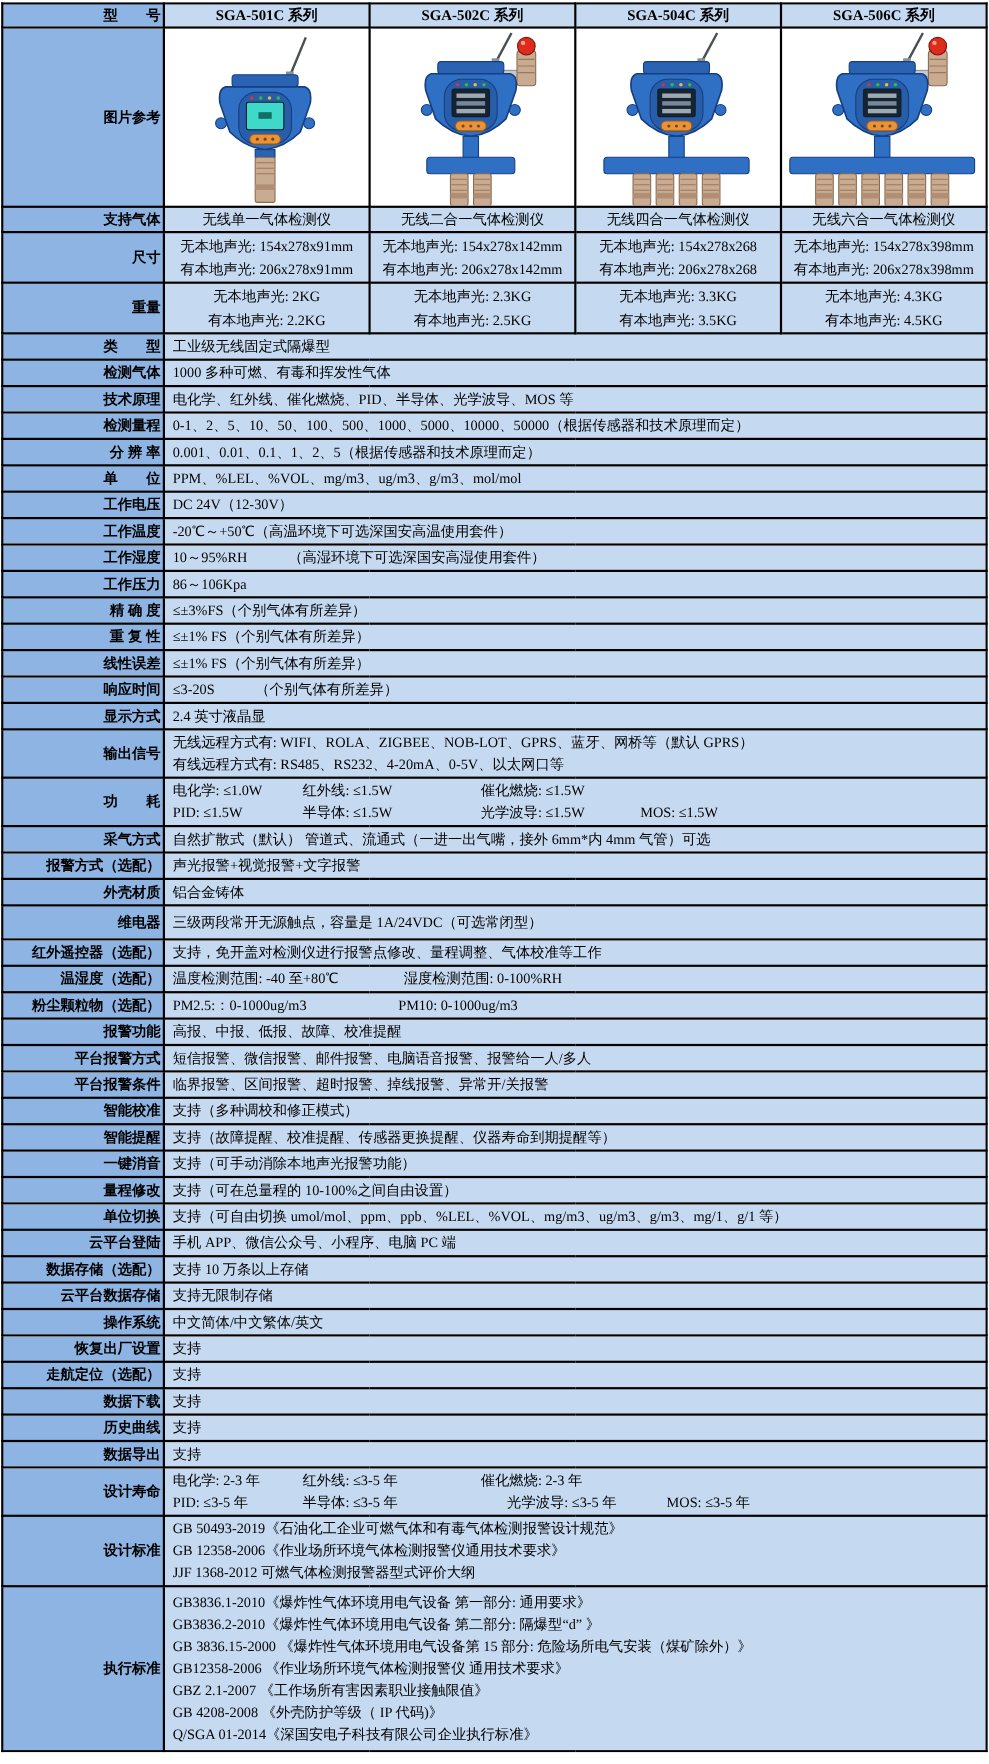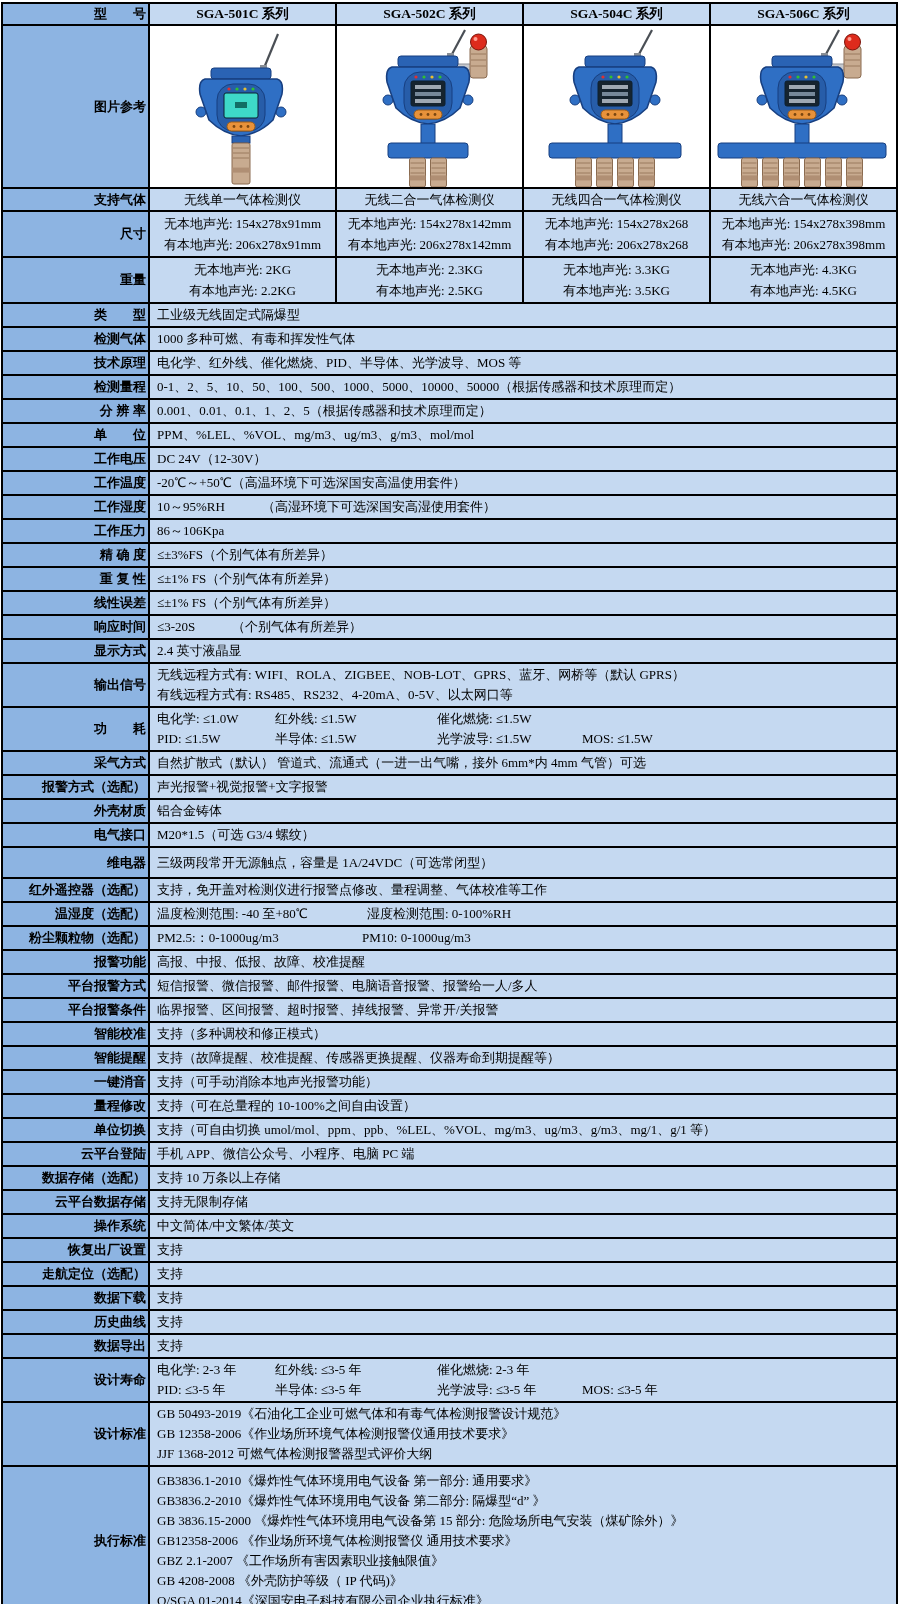--- a/index.html
+++ b/index.html
@@ -425,26 +425,20 @@
         <td class="value" colspan="4">
           <div class="line"><span class="seg">声光报警+视觉报警+文字报警</span></div>
         </td>
       </tr>
       <tr style="height: 21px;">
         <td class="label">外壳材质</td>
         <td class="value" colspan="4">
           <div class="line"><span class="seg">铝合金铸体</span></div>
         </td>
       </tr>
-      <tr style="height: 21px;">
-        <td class="label">电气接口</td>
-        <td class="value" colspan="4">
-          <div class="line"><span class="seg">M20*1.5（可选 G3/4 螺纹）</span></div>
-        </td>
-      </tr>
       <tr style="height: 31px; padding-left: 10px;">
         <td class="label">维电器</td>
         <td class="value" colspan="4">
           <div class="line"><span class="seg">三级两段常开无源触点，容量是 1A/24VDC（可选常闭型）</span></div>
         </td>
       </tr>
       <tr style="height: 21px;">
         <td class="label">红外遥控器（选配）</td>
         <td class="value" colspan="4">
           <div class="line"><span class="seg">支持，免开盖对检测仪进行报警点修改、量程调整、气体校准等工作</span></div>
@@ -561,21 +555,21 @@
       <tr style="height: 21px;">
         <td class="label">数据导出</td>
         <td class="value" colspan="4">
           <div class="line"><span class="seg">支持</span></div>
         </td>
       </tr>
       <tr style="height: 42px;">
         <td class="label">设计寿命</td>
         <td class="value" colspan="4">
           <div class="line"><span class="seg" style="min-width: 118px;">电化学: 2-3 年</span><span class="seg" style="min-width: 162px;">红外线: ≤3-5 年</span><span class="seg" style="min-width: 145px;">催化燃烧: 2-3 年</span></div>
-          <div class="line"><span class="seg" style="min-width: 118px;">PID: ≤3-5 年</span><span class="seg" style="min-width: 162px;">半导体: ≤3-5 年</span><span class="seg" style="min-width: 145px;">光学波导: ≤3-5 年</span><span class="seg">MOS: ≤3-5 年</span></div>
+          <div class="line"><span class="seg" style="min-width: 118px;">PID: ≤3-5 年</span><span class="seg" style="min-width: 162px;">半导体: ≤3-5 年</span><span class="seg" style="min-width: 145px; margin-left: 24px;">光学波导: ≤3-5 年</span><span class="seg">MOS: ≤3-5 年</span></div>
         </td>
       </tr>
       <tr style="height: 64px;">
         <td class="label">设计标准</td>
         <td class="value" colspan="4">
           <div class="line"><span class="seg">GB 50493-2019《石油化工企业可燃气体和有毒气体检测报警设计规范》</span></div>
           <div class="line"><span class="seg">GB 12358-2006《作业场所环境气体检测报警仪通用技术要求》</span></div>
           <div class="line"><span class="seg">JJF 1368-2012 可燃气体检测报警器型式评价大纲</span></div>
         </td>
       </tr>

